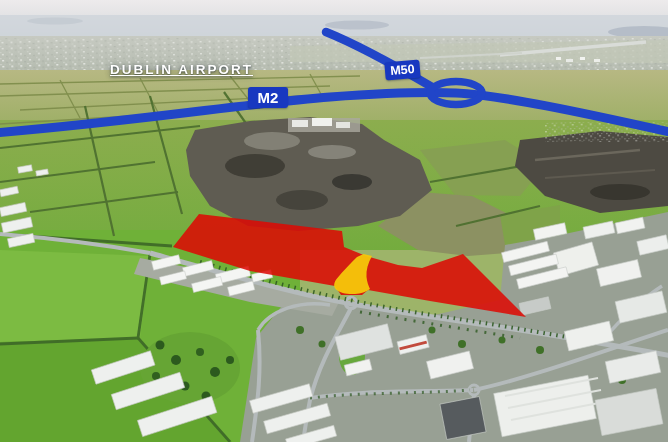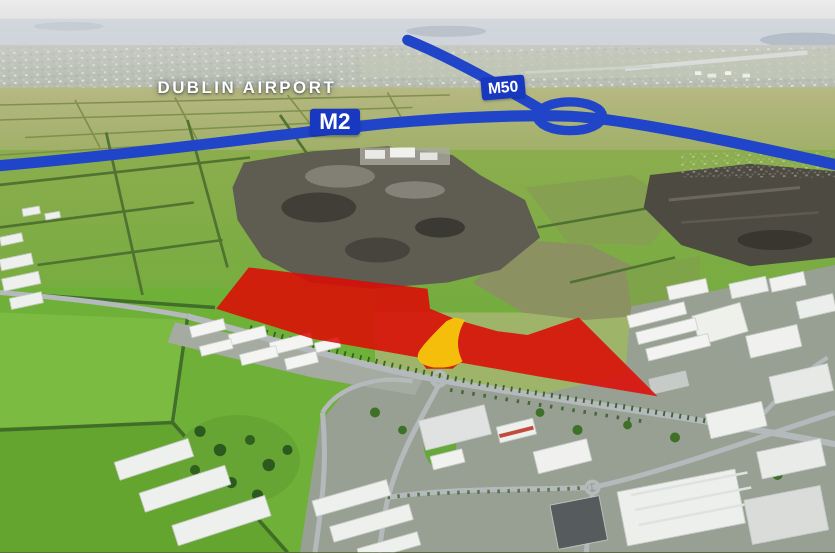--- a/index.html
+++ b/index.html
@@ -12,23 +12,23 @@
   .map-label{
     position:absolute;color:#fff;font-weight:bold;
     text-shadow:0 1px 2px rgba(20,30,40,.65),0 0 6px rgba(20,30,40,.45);
     letter-spacing:2px;font-size:13.5px;white-space:nowrap;
   }
   .route-badge{
     position:absolute;display:flex;align-items:center;justify-content:center;
     color:#fff;font-weight:bold;border-radius:3px;
     box-shadow:0 1px 2px rgba(0,20,60,.35);
   }
-  .badge-m2{left:248px;top:87px;width:40px;height:21px;font-size:18px;}
+  .badge-m2{left:248px;top:87px;width:40px;height:21px;font-size:15px;}
   .badge-m50{left:385px;top:61px;width:35px;height:18px;font-size:12.5px;transform:rotate(-5deg);}
-  .label-airport{left:126px;top:62px;}
+  .label-airport{left:110px;top:62px;text-decoration:underline;}
 </style>
 </head>
 <body>
 
 <div class="stage">
   <svg width="668" height="442" viewBox="0 0 668 442">
     <defs>
       <linearGradient id="sky" x1="0" y1="0" x2="0" y2="1">
         <stop offset="0" stop-color="#edebec"></stop>
           <stop offset="1" stop-color="#d2d6d8"></stop>

